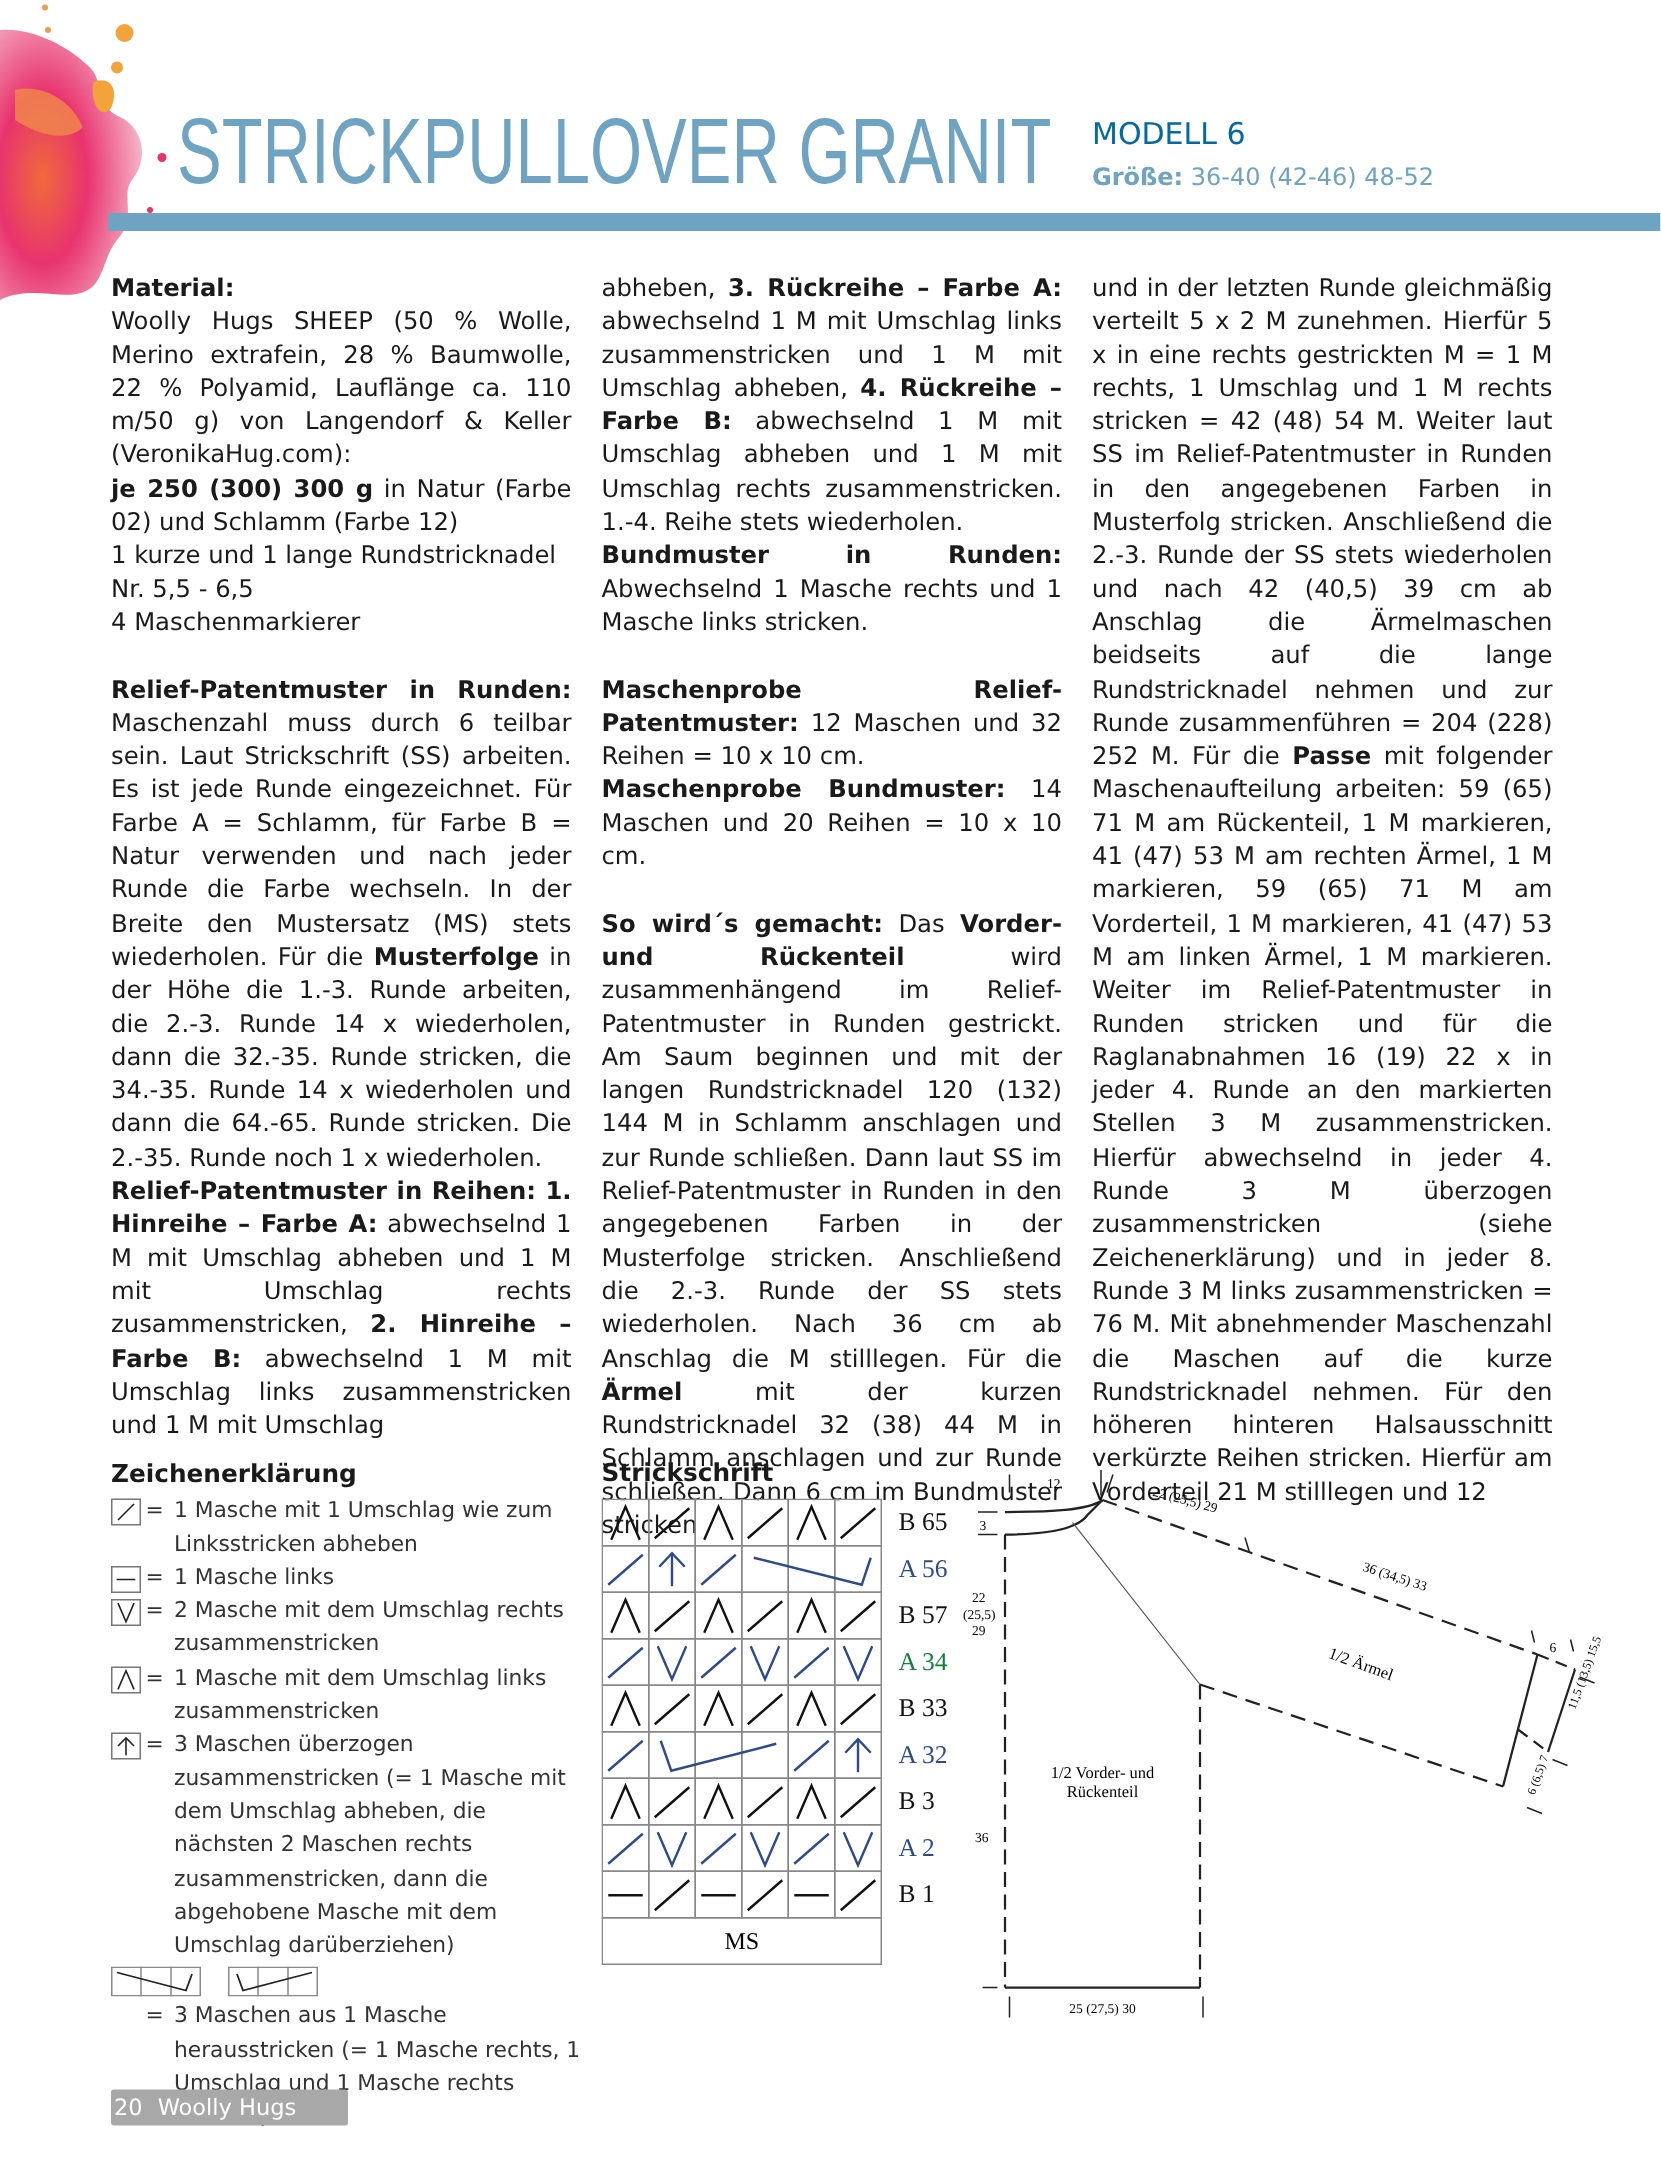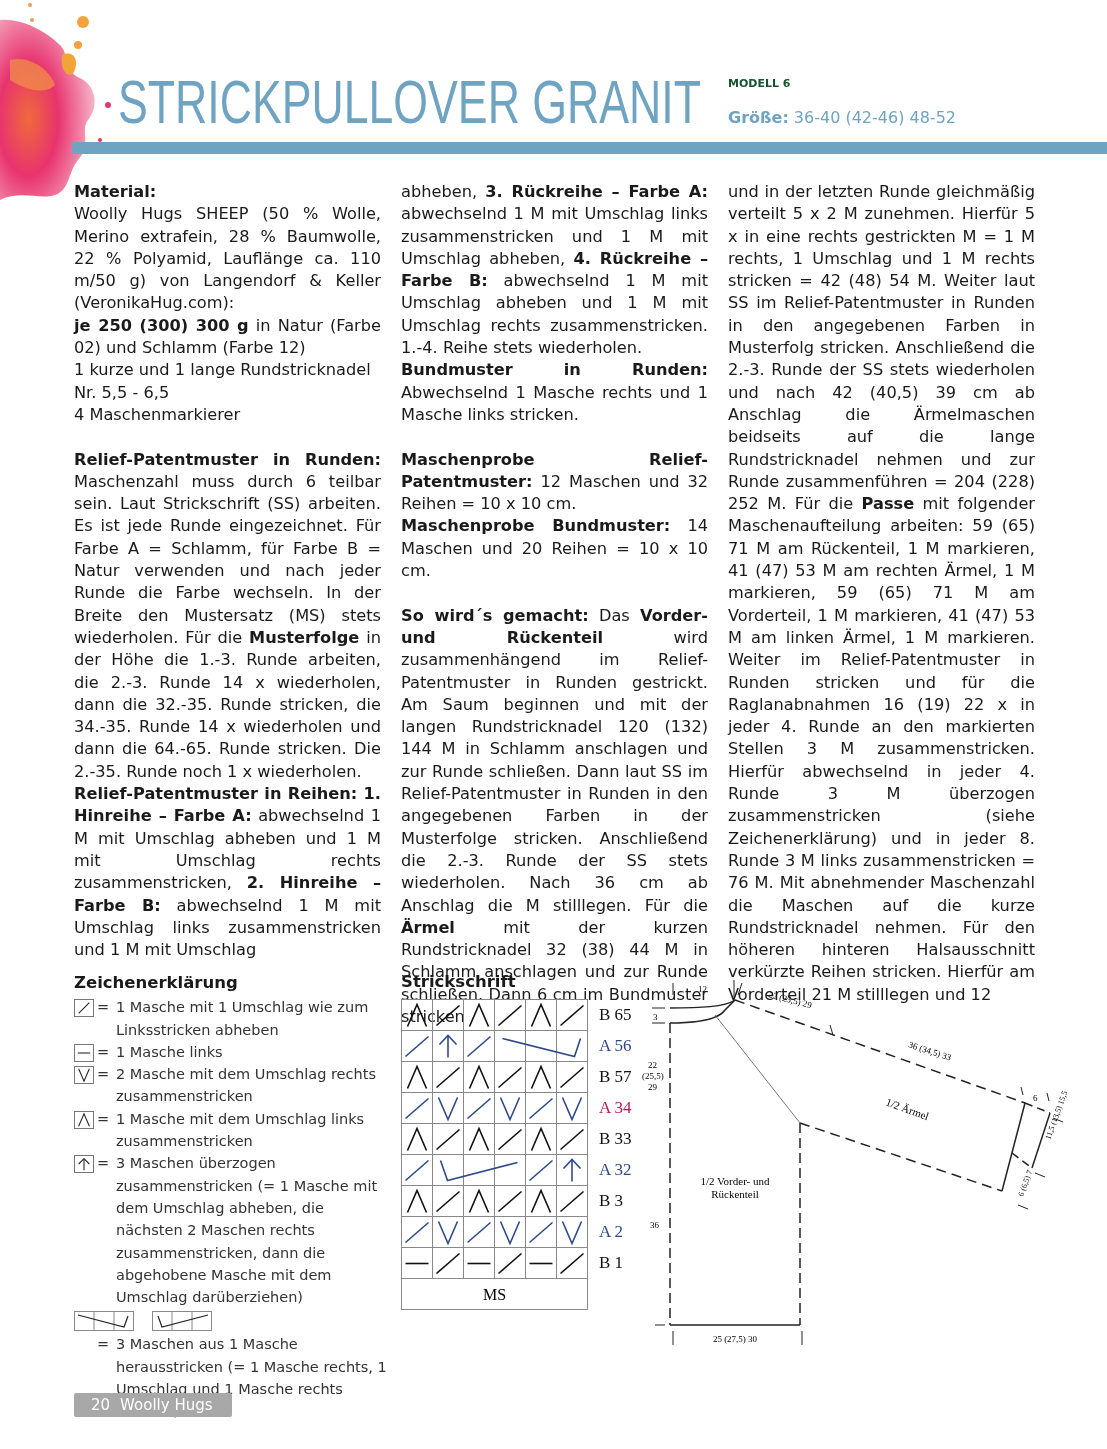--- a/index.html
+++ b/index.html
@@ -7,21 +7,21 @@
   body { position: relative; font-family: "DejaVu Sans", sans-serif; color: #1a1a1a; }
 
   .splash { position: absolute; left: 0; top: 0; width: 120px; height: 200px; }
   .title {
     position: absolute; left: 118px; top: 70px;
     font-family: "Liberation Sans Narrow", "Liberation Sans", sans-serif;
     font-size: 62px; letter-spacing: 0px; color: #6ea3c1; font-weight: normal;
     transform: scaleX(0.72); transform-origin: left top; white-space: nowrap;
     line-height: 64px;
   }
-  .modell { position: absolute; left: 728px; top: 77px; font-size: 11px; font-weight: bold; color: #14532d; }
+  .modell { position: absolute; left: 728px; top: 77px; font-size: 20px; font-weight: normal; color: #0369a1; }
   .groesse { position: absolute; left: 728px; top: 108px; font-size: 16px; color: #6ea3c1; }
   .groesse b { font-weight: bold; }
   .bar { position: absolute; left: 72px; top: 142px; width: 1035px; height: 12px; background: #6ea3c1; }
 
   .col {
     position: absolute; top: 181px; width: 307px;
     font-size: 16.2px; line-height: 22.3px; text-align: justify; hyphens: manual;
   }
   .col p { margin: 0; }
   .col .gap { height: 22.3px; }
@@ -36,21 +36,21 @@
   .lg-multi { position: relative; height: 24px; margin-top: 1px; }
   .lg-tail { padding-left: 42px; position: relative; }
   .lg-tail .lg-eq { left: 23px; }
 
   .chart-title { position: absolute; left: 401px; top: 972px; font-size: 16.5px; font-weight: bold; }
   .chart { position: absolute; left: 401px; top: 999px; }
   .row-label { position: absolute; font-family: "Liberation Serif", serif; font-size: 17px; }
 
   .schematic { position: absolute; left: 640px; top: 975px; width: 467px; height: 380px; }
 
-  .footer { position: absolute; left: 74px; top: 1393px; width: 158px; height: 24px; background: #a8a8a8; border-radius: 2px; color: #fff; font-size: 15px; line-height: 24px; padding-left: 17px; }
+  .footer { position: absolute; left: 74px; top: 1393px; width: 158px; height: 24px; background: #a8a8a8; border-radius: 2px; color: #fff; font-size: 15px; line-height: 24px; padding-left: 2px; }
   .footer span + span { margin-left: 10px; }
 </style>
 </head>
 <body>
 
 <svg class="splash" viewBox="0 0 120 200">
   <defs>
     <radialGradient id="sg" cx="30%" cy="55%" r="70%">
       <stop offset="0%" stop-color="#f06a3a"></stop>
       <stop offset="45%" stop-color="#e8336e"></stop>
@@ -264,21 +264,21 @@
     <line x1="97.5" y1="274.5" x2="120.5" y2="254.5" fill="none" stroke="#111111" stroke-width="1.6"></line>
     <line x1="128.5" y1="264.5" x2="151.5" y2="264.5" fill="none" stroke="#111111" stroke-width="1.6"></line>
     <line x1="159.5" y1="274.5" x2="182.5" y2="254.5" fill="none" stroke="#111111" stroke-width="1.6"></line>
     <rect x="0.5" y="279.5" width="186" height="31" fill="none" stroke="#888"></rect>
     <text x="93.5" y="300.5" text-anchor="middle" font-size="16" font-family="Liberation Serif, serif">MS</text>
   </svg>
 <div id="chart-labels">
     <div class="row-label" style="left: 599px; top: 1004.5px; color: rgb(17, 17, 17);">B 65</div>
     <div class="row-label" style="left: 599px; top: 1035.5px; color: rgb(47, 74, 138);">A 56</div>
     <div class="row-label" style="left: 599px; top: 1066.5px; color: rgb(17, 17, 17);">B 57</div>
-    <div class="row-label" style="left: 599px; top: 1097.5px; color: #be185d;">A 34</div>
+    <div class="row-label" style="left: 599px; top: 1097.5px; color: #15803d;">A 34</div>
     <div class="row-label" style="left: 599px; top: 1128.5px; color: rgb(17, 17, 17);">B 33</div>
     <div class="row-label" style="left: 599px; top: 1159.5px; color: rgb(47, 74, 138);">A 32</div>
     <div class="row-label" style="left: 599px; top: 1190.5px; color: rgb(17, 17, 17);">B 3</div>
     <div class="row-label" style="left: 599px; top: 1221.5px; color: rgb(47, 74, 138);">A 2</div>
     <div class="row-label" style="left: 599px; top: 1252.5px; color: rgb(17, 17, 17);">B 1</div>
   </div>
 
 <svg class="schematic" viewBox="0 0 467 380" font-family="Liberation Serif, serif">
 
   <line x1="33" y1="8" x2="33" y2="20" stroke="#222"></line>

